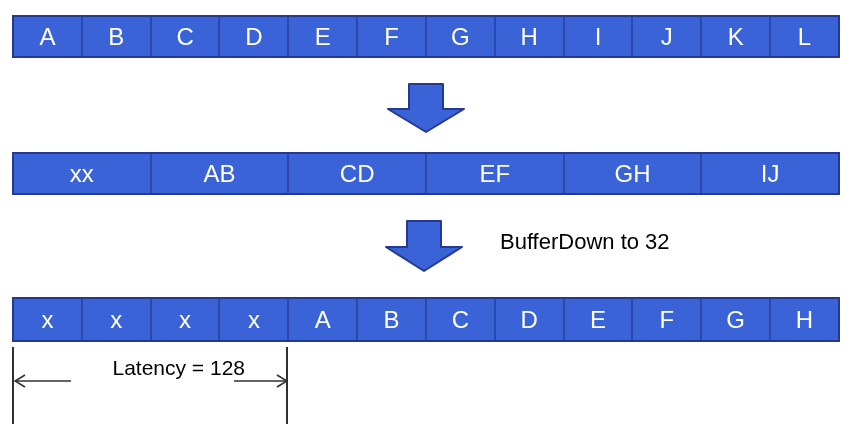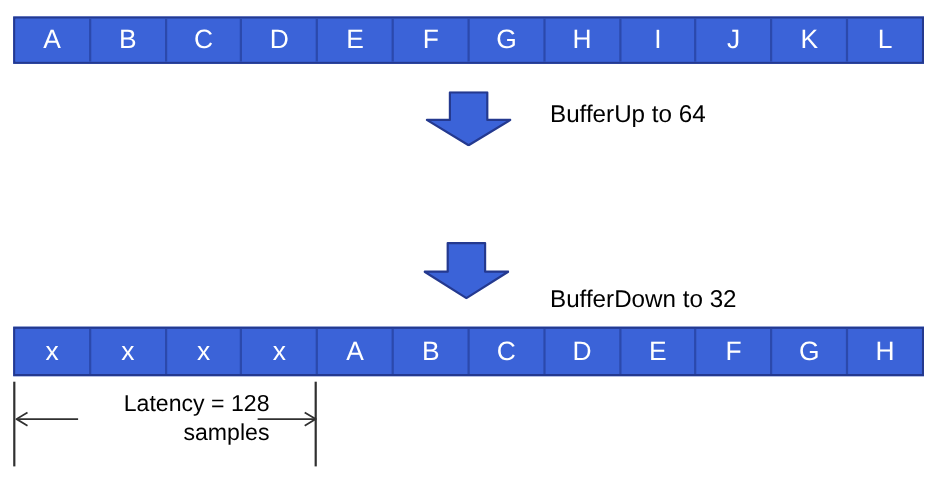--- a/index.html
+++ b/index.html
@@ -51,21 +51,21 @@
   .block-arrow.arrow2 { left: 385px; top: 220px; }
 
   .step-label {
     position: absolute;
     left: 500px;
     color: var(--label-text);
     font-size: 22px;
     white-space: nowrap;
   }
   .step-label.label1 { top: 91px; }
-  .step-label.label2 { top: 229px; margin-top: 30px; }
+  .step-label.label2 { top: 229px; }
 
   .latency-bound {
     position: absolute;
     top: 347px;
     width: 2px;
     height: 77px;
     background: var(--annotation-color);
   }
   .latency-bound.left  { left: 12px; }
   .latency-bound.right { left: 286px; }
@@ -101,22 +101,29 @@
       <div class="cell">H</div>
       <div class="cell">I</div>
       <div class="cell">J</div>
       <div class="cell">K</div>
       <div class="cell">L</div>
     </div>
 
   <svg class="block-arrow arrow1" width="78" height="50" viewBox="0 0 78 50">
     <polygon points="22,1 56,1 56,26 77,26 39,49 1,26 22,26" fill="var(--arrow-fill)" stroke="var(--arrow-outline)" stroke-width="2" stroke-linejoin="round"></polygon>
   </svg>
-  <div class="step-label label1">BufferUp to 64</div>
 
+  <div class="buffer-row row2">
+      <div class="cell">xx</div>
+      <div class="cell">AB</div>
+      <div class="cell">CD</div>
+      <div class="cell">EF</div>
+      <div class="cell">GH</div>
+      <div class="cell">IJ</div>
+    </div>
 
   <svg class="block-arrow arrow2" width="78" height="52" viewBox="0 0 78 52">
     <polygon points="22,1 56,1 56,27 77,27 39,51 1,27 22,27" fill="var(--arrow-fill)" stroke="var(--arrow-outline)" stroke-width="2" stroke-linejoin="round"></polygon>
   </svg>
   <div class="step-label label2">BufferDown to 32</div>
 
   <div class="buffer-row row3">
       <div class="cell">x</div>
       <div class="cell">x</div>
       <div class="cell">x</div>
@@ -138,16 +145,15 @@
     <line x1="2" y1="8" x2="57" y2="8" stroke="var(--annotation-color)" stroke-width="1.6"></line>
     <polyline points="11,2 1,8 11,14" fill="none" stroke="var(--annotation-color)" stroke-width="1.6"></polyline>
   </svg>
   <svg class="dim-arrow right" width="54" height="16" viewBox="0 0 54 16">
     <line x1="0" y1="8" x2="52" y2="8" stroke="var(--annotation-color)" stroke-width="1.6"></line>
     <polyline points="43,2 53,8 43,14" fill="none" stroke="var(--annotation-color)" stroke-width="1.6"></polyline>
   </svg>
 
   <div class="latency-text">
     <div>Latency = 128</div>
-    <div>samples</div>
   </div>
 
 </div>
 
 </body></html>

